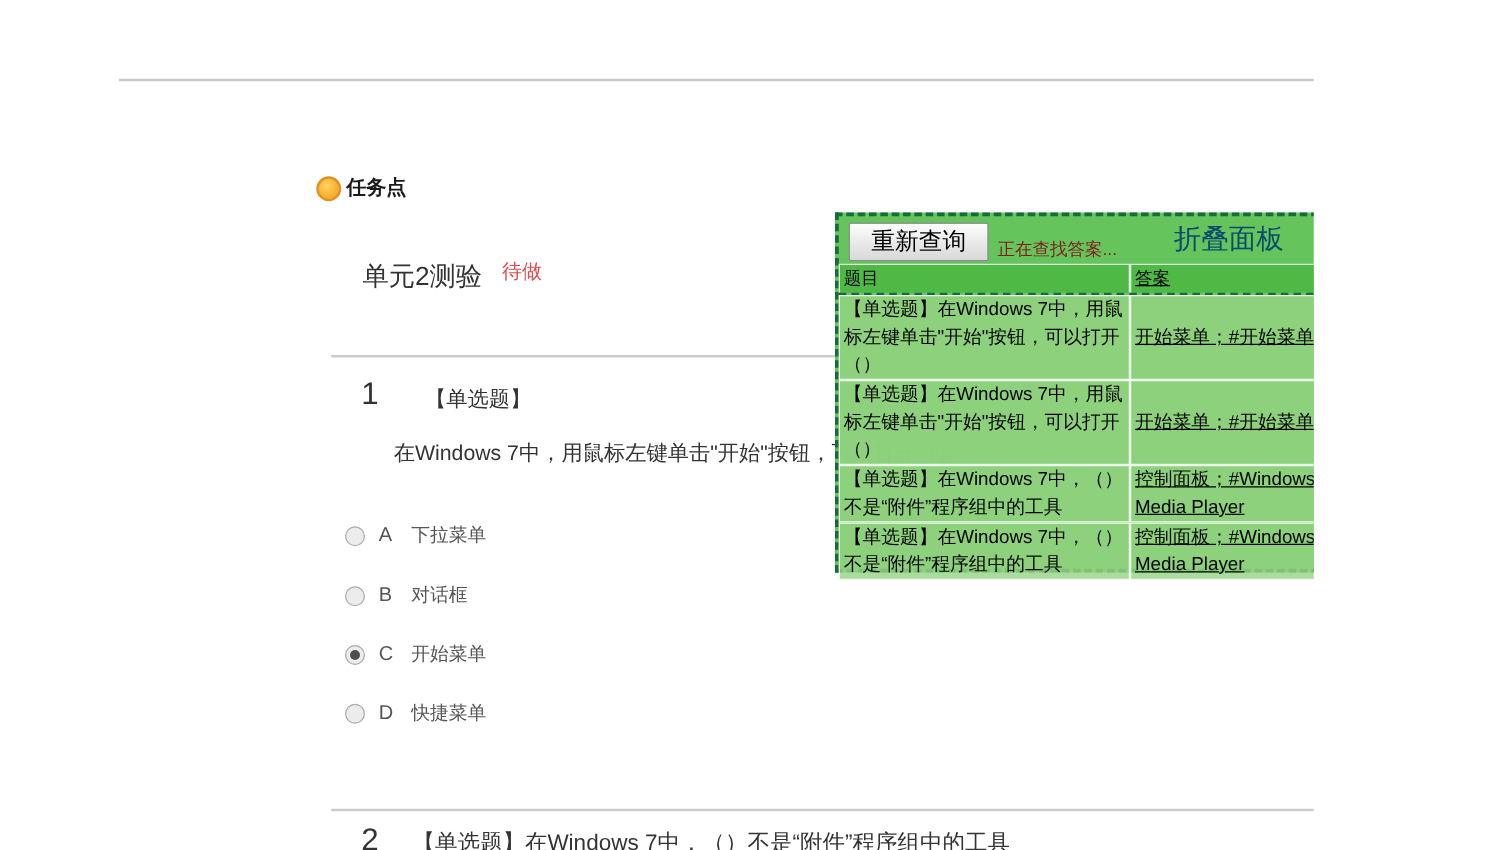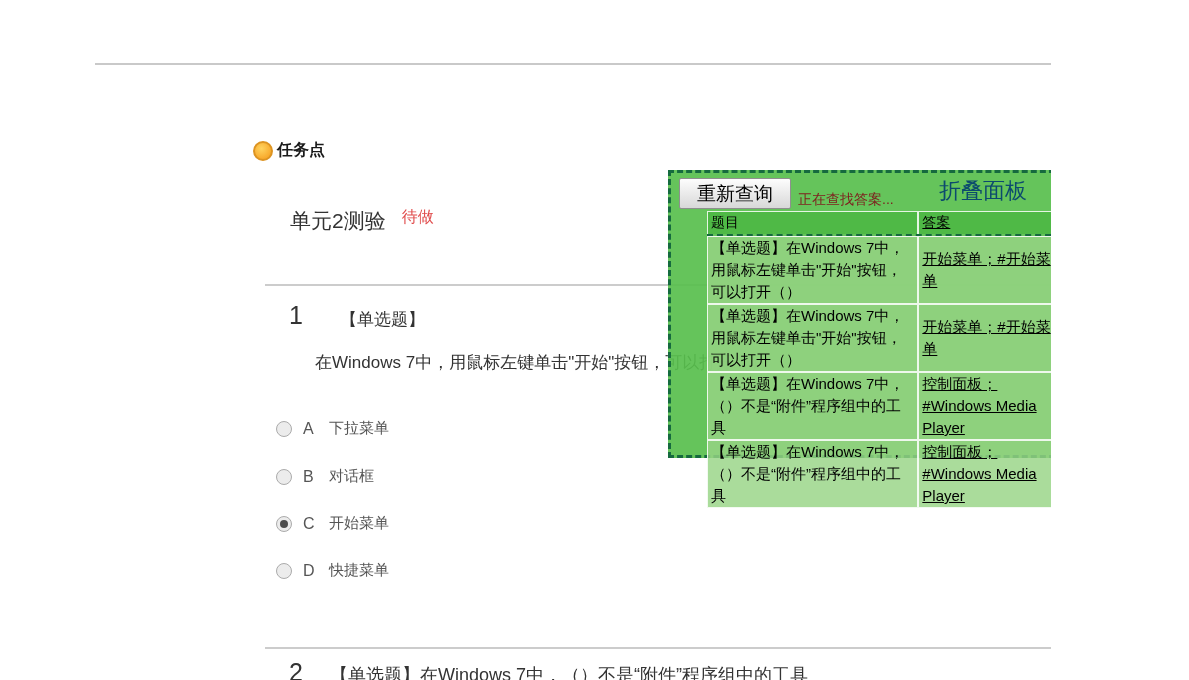--- a/index.html
+++ b/index.html
@@ -48,21 +48,21 @@
   .panel{position:absolute;left:668px;top:170px;width:396px;height:288px;box-sizing:border-box;
     border:3px dashed #156a3e;background:rgba(88,191,77,0.92);display:flex;flex-direction:column;}
   .panel-toolbar{height:38px;position:relative;flex:0 0 38px;}
   .requery-btn{position:absolute;left:8px;top:5px;width:112px;height:31px;
     background:linear-gradient(#fdfdfd,#d8d8d8);border:1px solid #8f8f8f;border-radius:2px;
     font-size:19px;color:#000;font-family:inherit;cursor:pointer;line-height:28px;padding:0;}
   .panel-status{position:absolute;left:127px;top:18px;font-size:14px;color:#7f1d1d;}
   .collapse-link{position:absolute;right:34px;top:3px;font-size:22px;color:#0c4a6e;cursor:pointer;}
 
   .panel-table{flex:1;display:flex;flex-direction:column;}
-  .ptr{display:flex;margin-left:36px;}
+  .ptr{display:flex;}
   .ptc{box-sizing:border-box;border:1px solid rgba(255,255,255,0.85);padding:0 3px;overflow:hidden;}
   .col-q{width:233px;}
   .col-a{width:157px;text-decoration:underline;}
   .pt-head{flex:0 0 23px;border-bottom:2px dashed #156a3e;}
   .pt-head .ptc{background:rgba(78,184,70,0.95);font-size:14px;color:#000;line-height:20px;border-bottom:none;}
   .pt-body .ptc{background:rgba(151,212,133,0.82);font-size:15px;line-height:22px;color:#000;}
   .pt-body .col-a{display:flex;align-items:center;}
   .row-h3{flex:0 0 67px;}
   .row-h2{flex:0 0 45px;}
 </style>

